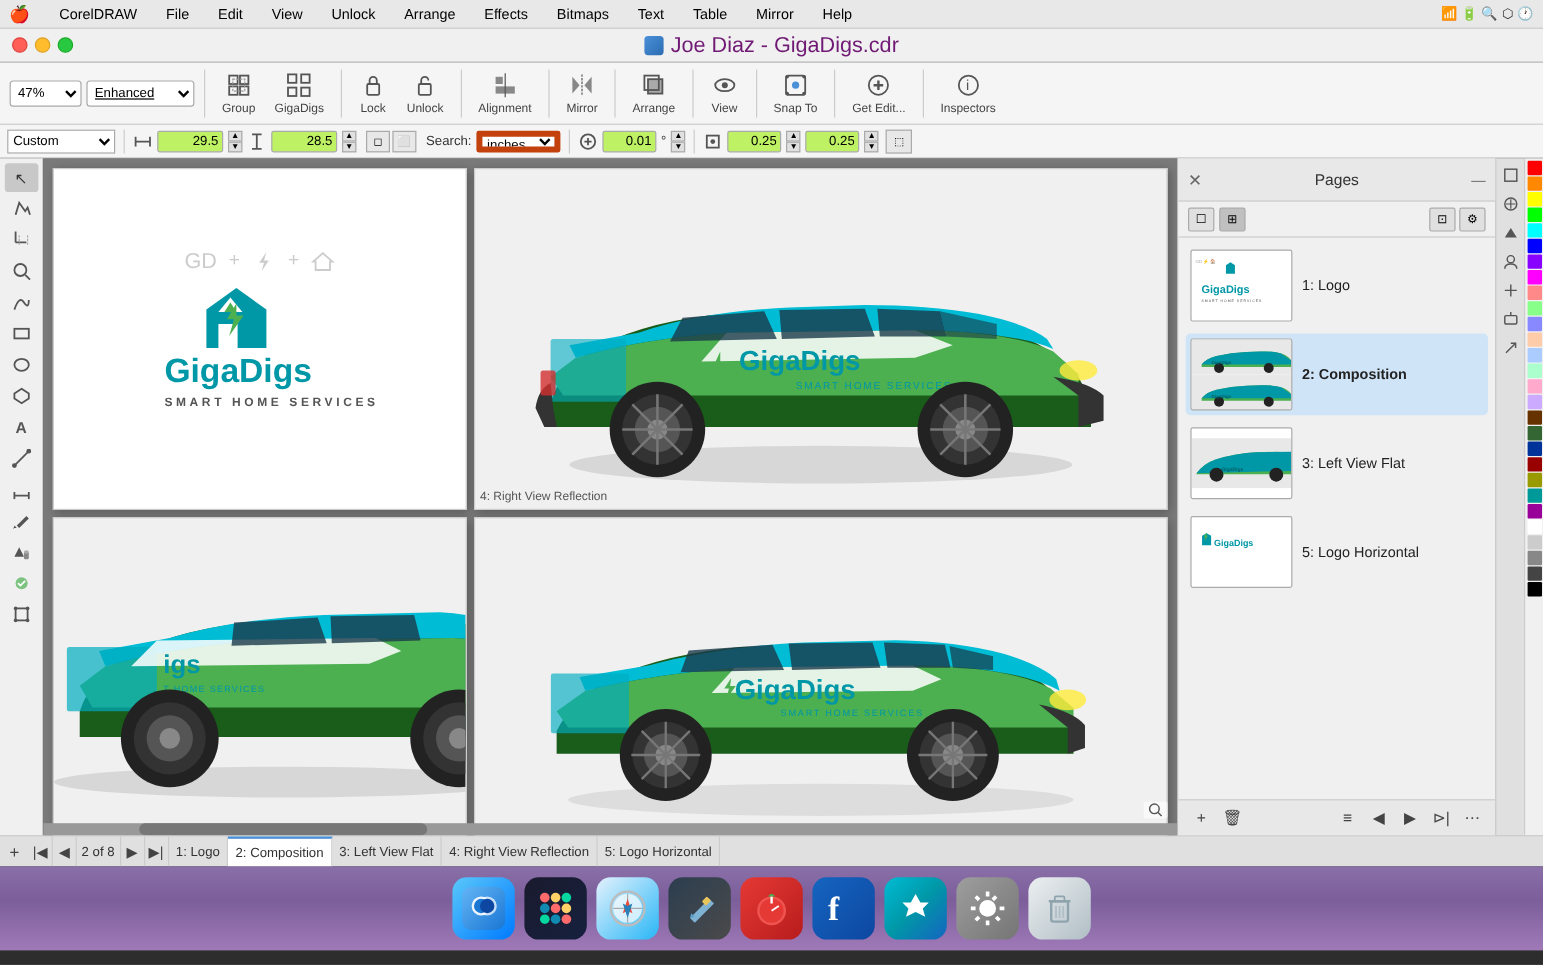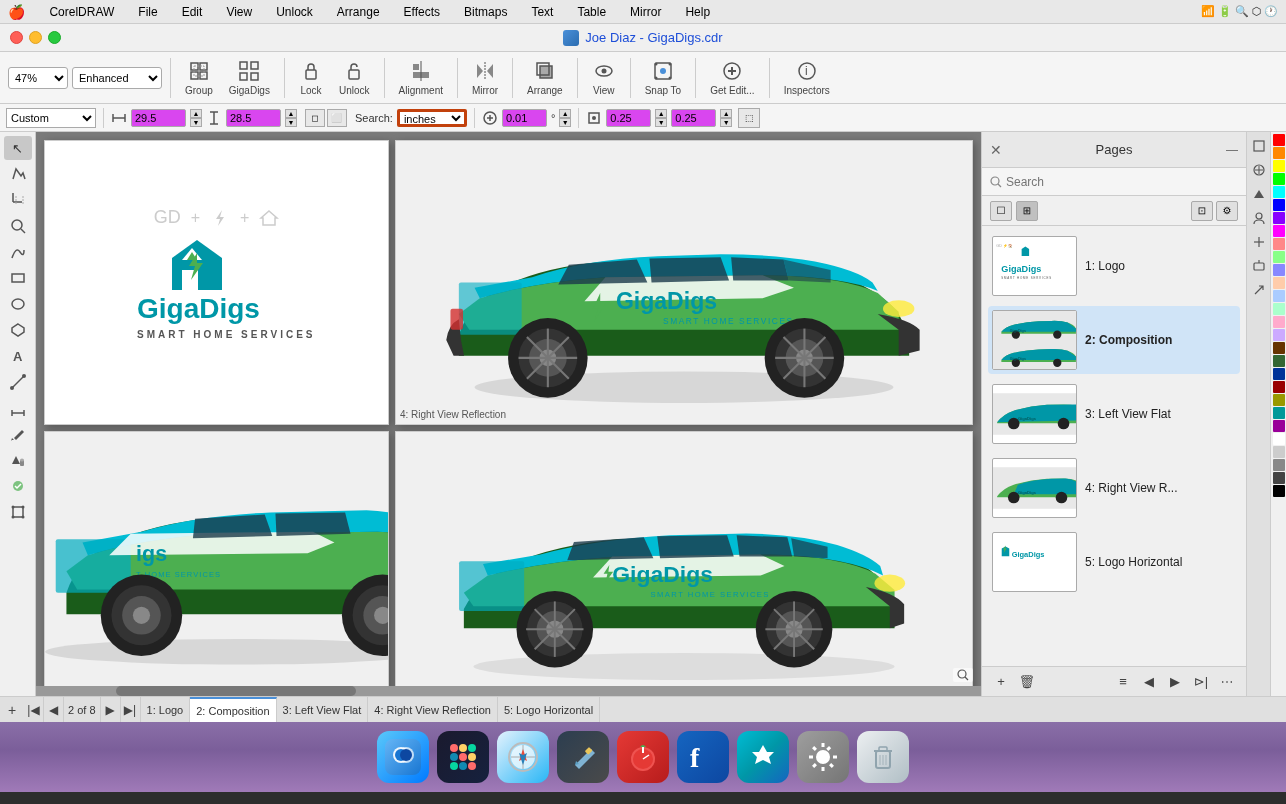--- a/index.html
+++ b/index.html
@@ -48,23 +48,23 @@
       position: absolute;
       left: 10px;
       display: flex;
       gap: 6px;
       align-items: center;
     }
     .tl-red { width: 13px; height: 13px; border-radius: 50%; background: #ff5f57; border: 1px solid #e0443e; }
     .tl-yellow { width: 13px; height: 13px; border-radius: 50%; background: #ffbd2e; border: 1px solid #dea123; }
     .tl-green { width: 13px; height: 13px; border-radius: 50%; background: #28c940; border: 1px solid #1aab29; }
     .titlebar-title {
-      font-size: 13px;
+      font-size: 18px;
       font-weight: 500;
-      color: #1d4ed8;
+      color: #701a75;
       display: flex;
       align-items: center;
       gap: 6px;
     }
     .titlebar-icon {
       width: 16px;
       height: 16px;
       background: linear-gradient(135deg, #4a90d9, #2b6cb0);
       border-radius: 3px;
       display: inline-block;
@@ -97,20 +97,21 @@
       padding: 0 2px;
     }
     .enhanced-select {
       width: 90px;
       height: 22px;
       border: 1px solid #aaa;
       border-radius: 3px;
       background: #fff;
       font-size: 11px;
       padding: 0 2px;
+      text-decoration: underline;
     }
     .toolbar-btn {
       display: flex;
       flex-direction: column;
       align-items: center;
       gap: 2px;
       padding: 3px 6px;
       cursor: pointer;
       border-radius: 4px;
     }
@@ -137,42 +138,43 @@
       padding: 0 6px;
       gap: 4px;
     }
     .sub-input {
       width: 55px;
       height: 18px;
       border: 1px solid #aaa;
       border-radius: 2px;
       font-size: 11px;
       padding: 0 3px;
-      background: #d946ef;
+      background: #bef264;
+      text-align: right;
     }
     .sub-spinbox {
       display: flex;
       flex-direction: column;
     }
     .sub-spin-btn {
       width: 12px;
       height: 9px;
       background: #e0e0e0;
       border: 1px solid #aaa;
       font-size: 7px;
       display: flex;
       align-items: center;
       justify-content: center;
       cursor: pointer;
     }
     .sub-label { font-size: 11px; color: #333; }
     .units-select {
       width: 70px;
       height: 18px;
-      border: 3px solid #c2410c;
+      border: 5px solid #c2410c;
       border-radius: 2px;
       font-size: 11px;
       background: #fff;
     }
     .sub-sep { width: 1px; height: 20px; background: #ccc; margin: 0 3px; }
 
     
     .left-toolbar {
       width: 36px;
       background: #f0f0f0;
@@ -976,27 +978,20 @@
   </div>
 
   <div class="right-panel">
     <div class="pages-header">
       <span class="pages-close">✕</span>
       <span>Pages</span>
       <div class="pages-btns">
         <span style="font-size:12px;color:#666;cursor:pointer;">—</span>
       </div>
     </div>
-    <div class="pages-search">
-      <svg width="12" height="12" viewBox="0 0 12 12">
-          <circle cx="5" cy="5" r="4" fill="none" stroke="#888" stroke-width="1.2"></circle>
-          <line x1="8" y1="8" x2="11" y2="11" stroke="#888" stroke-width="1.2"></line>
-        </svg>
-      <input type="text" placeholder="Search" style="flex: 1 1 0%; border: none; background: transparent; font-size: 12px; outline: none;">
-    </div>
     <div class="pages-view-bar">
       <button class="pages-view-btn">☐</button>
       <button class="pages-view-btn active">⊞</button>
       <div style="margin-left:auto;display:flex;gap:3px;align-items:center;">
         <button class="pages-view-btn">⊡</button>
         <button class="pages-view-btn">⚙</button>
       </div>
     </div>
 
     <div class="pages-list">
@@ -1043,33 +1038,20 @@
             <path d="M10 70 Q25 50 50 42 Q90 30 130 28 L170 27 Q200 27 210 35 Q220 43 220 55 L220 72 L10 72 Z" fill="#4caf50"></path>
             <path d="M10 70 Q25 50 50 42 Q90 30 130 28 L200 27 Q210 35 220 55 L220 65 Z" fill="#0097a7"></path>
             <circle cx="50" cy="73" r="14" fill="#222"></circle>
             <circle cx="170" cy="73" r="14" fill="#222"></circle>
             <text x="60" y="65" font-size="10" font-weight="bold" fill="#006064">GigaDigs</text>
           </svg>
         </div>
         <span class="page-thumb-label">3: Left View Flat</span>
       </div>
 
-      <div class="page-thumb-item">
-        <div class="page-thumb">
-          <svg width="83" height="58" viewBox="0 0 200 100">
-            <rect width="200" height="100" fill="#e8e8e8"></rect>
-            <path d="M10 70 Q25 50 50 42 Q90 30 130 28 L170 27 Q195 27 205 35 Q215 43 215 55 L215 72 L10 72 Z" fill="#4caf50"></path>
-            <path d="M60 42 Q100 30 140 28 L175 27 Q200 30 210 42 L215 55 L215 65 L50 65 Z" fill="#0097a7"></path>
-            <circle cx="50" cy="73" r="14" fill="#222"></circle>
-            <circle cx="165" cy="73" r="14" fill="#222"></circle>
-            <text x="60" y="65" font-size="10" font-weight="bold" fill="#006064">GigaDigs</text>
-          </svg>
-        </div>
-        <span class="page-thumb-label">4: Right View R...</span>
-      </div>
 
       <div class="page-thumb-item">
         <div class="page-thumb">
           <svg width="83" height="58" viewBox="0 0 200 100">
             <rect width="200" height="100" fill="#fff"></rect>
 
             <polygon points="25,15 38,8 51,15 51,42 25,42" fill="#0097a7" transform="scale(0.7) translate(5,10)"></polygon>
             <polygon points="38,5 30,18 34,18 32,30 42,15 38,15" fill="#4caf50" transform="scale(0.7) translate(5,10)"></polygon>
             <text x="45" y="38" font-size="18" font-weight="bold" fill="#0097a7" font-family="Arial">GigaDigs</text>
           </svg>

